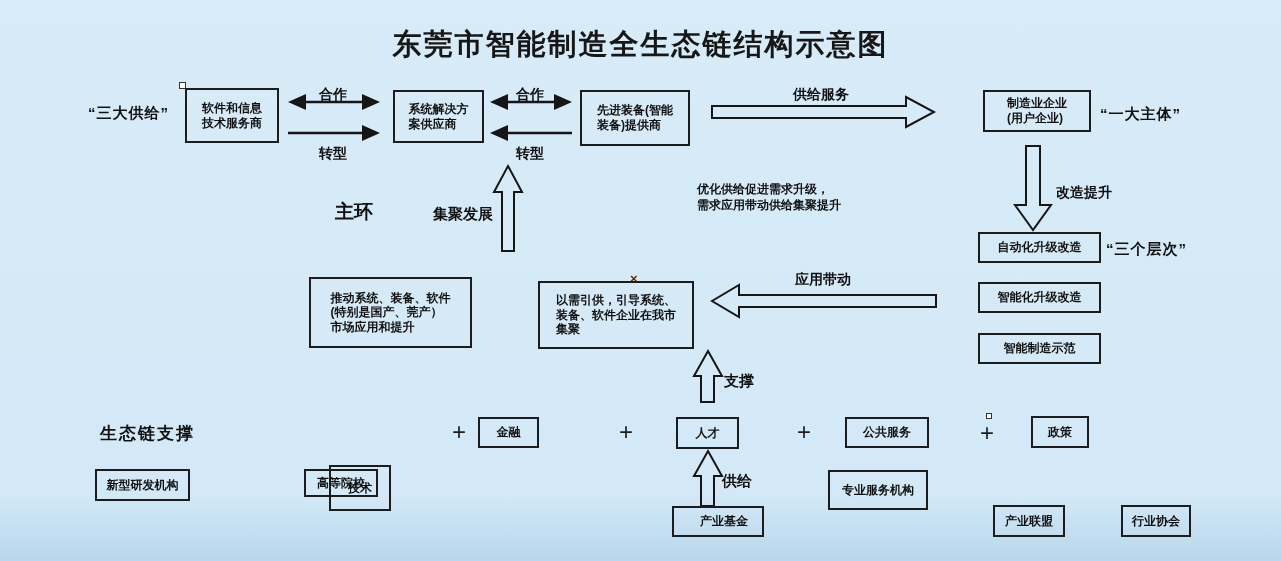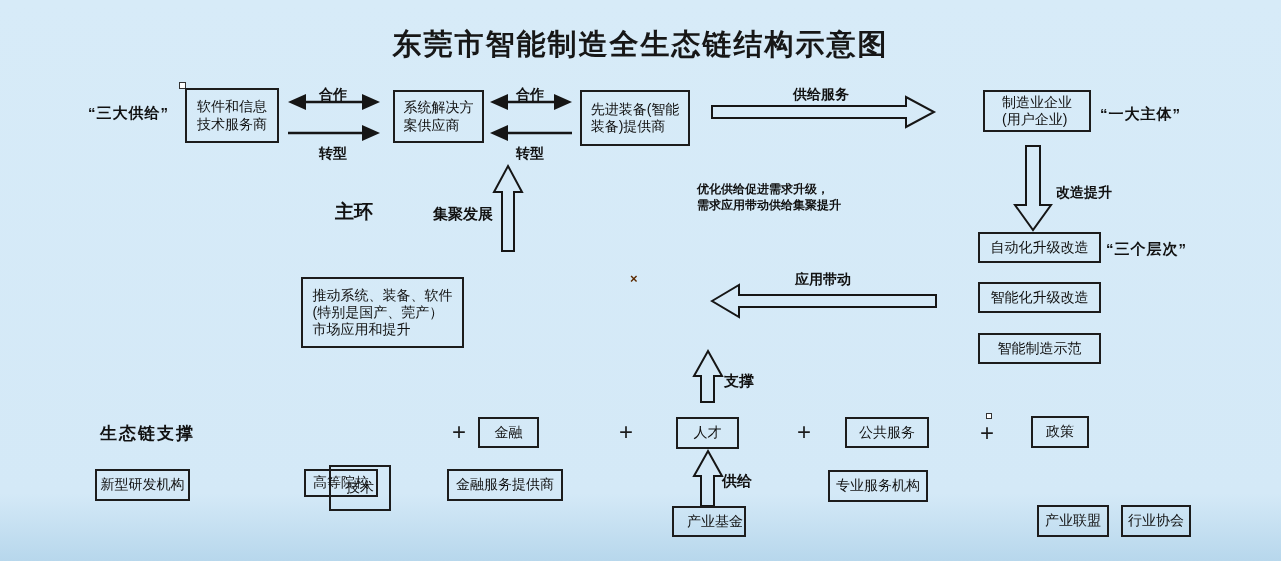--- a/index.html
+++ b/index.html
@@ -10,21 +10,21 @@
     color:#111;
   }
   .title{
     position:absolute;left:0;right:0;top:25px;text-align:center;
     font-size:29px;font-weight:bold;letter-spacing:2px;color:#171717;
     font-family:"Liberation Serif","DejaVu Serif",serif;
   }
   .box{
     position:absolute;border:2px solid #1c1c1c;box-sizing:border-box;
     display:flex;align-items:center;justify-content:center;
-    font-weight:normal;font-size:14px;line-height:1.22;color:#111;
+    font-weight:bold;font-size:12px;line-height:1.22;color:#111;
     white-space:pre-line;text-align:left;
   }
   .box.center{text-align:center;}
   .lbl{
     position:absolute;font-weight:bold;font-size:14px;color:#111;
     white-space:pre-line;line-height:1.35;
   }
   .quote{font-size:15px;letter-spacing:1px;}
   .plus{
     position:absolute;font-size:24px;font-weight:normal;color:#1c1c1c;line-height:1;
@@ -115,45 +115,47 @@
   <div class="lbl quote" style="left:1106px;top:239px;">“三个层次”</div>
   <div class="box center" style="left:978px;top:282px;width:123px;height:31px;">智能化升级改造</div>
   <div class="box center" style="left:978px;top:333px;width:123px;height:31px;">智能制造示范</div>
 
   <div class="lbl" style="left:335px;top:199px;font-size:19px;">主环</div>
   <div class="lbl" style="left:433px;top:204px;font-size:15px;">集聚发展</div>
 
   <div class="lbl" style="left:697px;top:181px;font-size:12px;">优化供给促进需求升级，
 需求应用带动供给集聚提升</div>
 
-  <div class="box" style="left:301px;top:277px;width:163px;height:71px;padding:2px 6px;">推动系统、装备、软件
+  <div class="box" style="left:309px;top:277px;width:163px;height:71px;padding:2px 6px;">推动系统、装备、软件
 (特别是国产、莞产）
 市场应用和提升</div>
 
   <div class="xmark" style="left:630px;top:272px;">×</div>
+  <div class="box" style="left:538px;top:281px;width:156px;height:68px;padding:2px 6px;">以需引供，引导系统、
+装备、软件企业在我市
+集聚</div>
 
   <div class="lbl" style="left:795px;top:270px;">应用带动</div>
   <div class="lbl" style="left:724px;top:371px;font-size:15px;">支撑</div>
 
   <div class="lbl" style="left:100px;top:423px;font-size:17px;letter-spacing:2px;">生态链支撑</div>
 
   <div class="box center" style="left:329px;top:417px;width:62px;height:46px;margin-top:48px;">技术</div>
   <div class="plus" style="left:452px;top:420px;">+</div>
   <div class="box center" style="left:478px;top:417px;width:61px;height:31px;">金融</div>
   <div class="plus" style="left:619px;top:420px;">+</div>
   <div class="box center" style="left:676px;top:417px;width:63px;height:32px;">人才</div>
   <div class="plus" style="left:797px;top:420px;">+</div>
   <div class="box center" style="left:845px;top:417px;width:84px;height:31px;">公共服务</div>
   <div class="handle" style="left:986px;top:413px;width:6px;height:6px;"></div>
   <div class="plus" style="left:980px;top:421px;">+</div>
   <div class="box center" style="left:1031px;top:416px;width:58px;height:32px;">政策</div>
 
   <div class="box center" style="left:95px;top:469px;width:95px;height:32px;">新型研发机构</div>
   <div class="box center" style="left:304px;top:469px;width:74px;height:28px;">高等院校</div>
-  <div class="box center" style="left:447px;top:469px;width:116px;height:32px;">金融服务提供商</div>
   <div class="lbl" style="left:722px;top:471px;font-size:15px;">供给</div>
-  <div class="box center" style="left:828px;top:470px;width:100px;height:32px;">专业服务机构</div>
+  <div class="box center" style="left:828px;top:470px;width:100px;height:40px;">专业服务机构</div>
 
-  <div class="box center" style="left:672px;top:506px;width:74px;height:31px;padding-left:12px;">产业基金</div>
-  <div class="box center" style="left:993px;top:505px;width:72px;height:32px;margin-left:44px;">产业联盟</div>
+  <div class="box center" style="left:672px;top:506px;width:92px;height:31px;padding-left:12px;">产业基金</div>
+  <div class="box center" style="left:993px;top:505px;width:72px;height:32px;">产业联盟</div>
   <div class="box center" style="left:1121px;top:505px;width:70px;height:32px;">行业协会</div>
 
 </div>
 
 </body></html>

